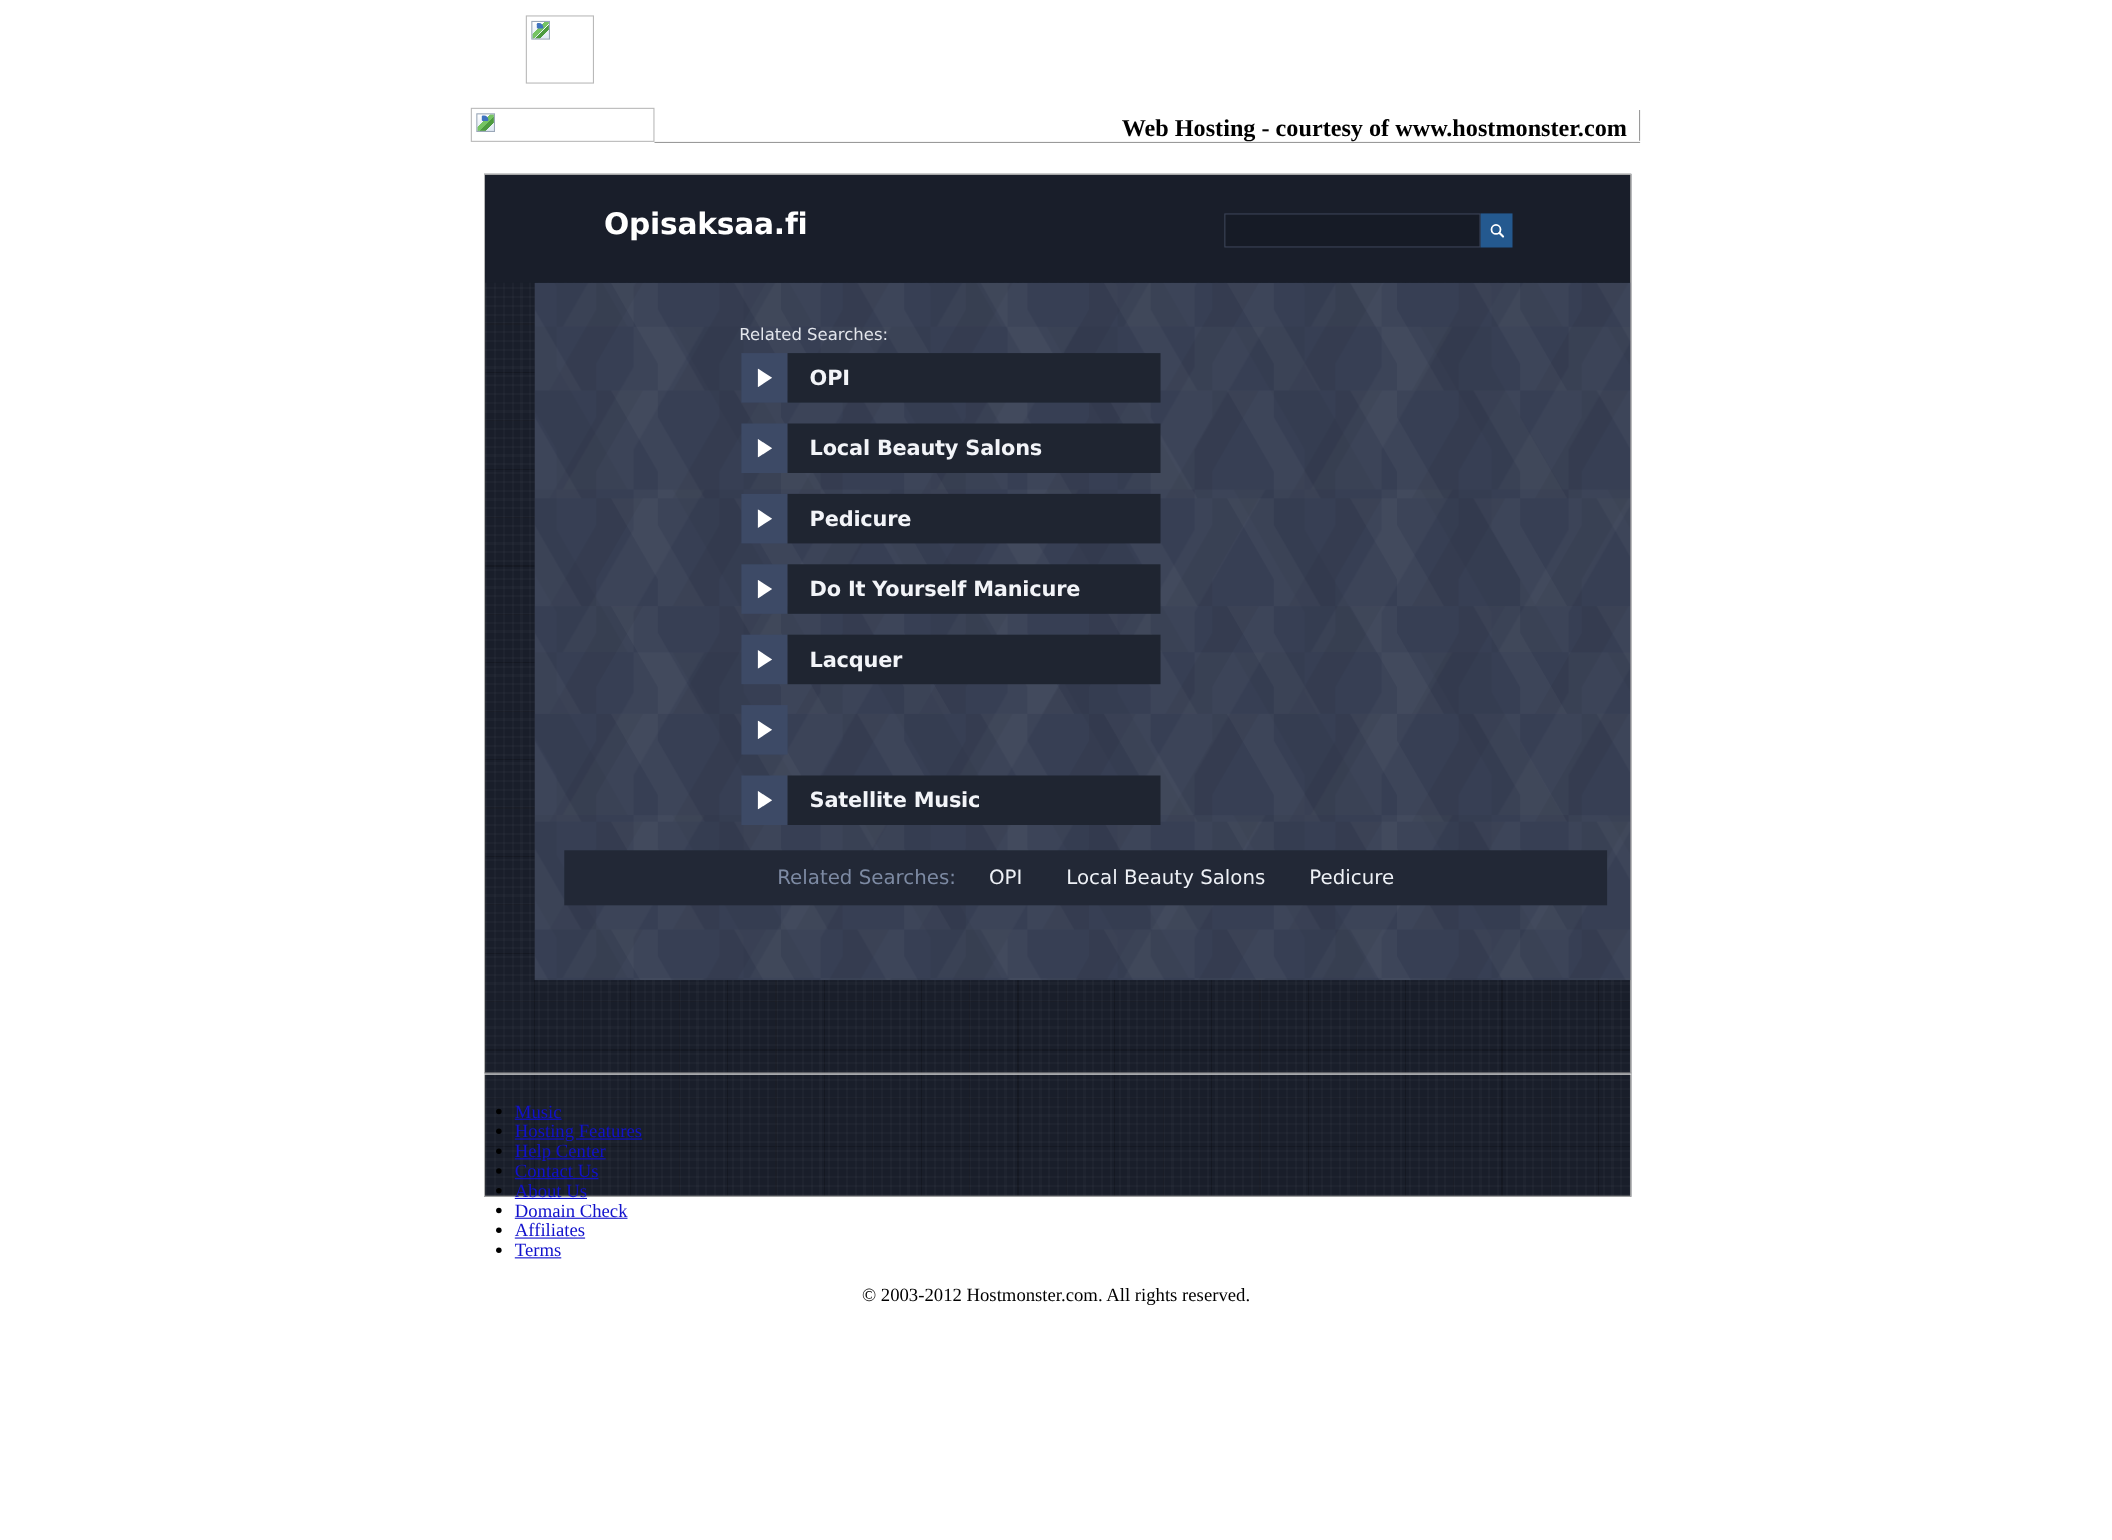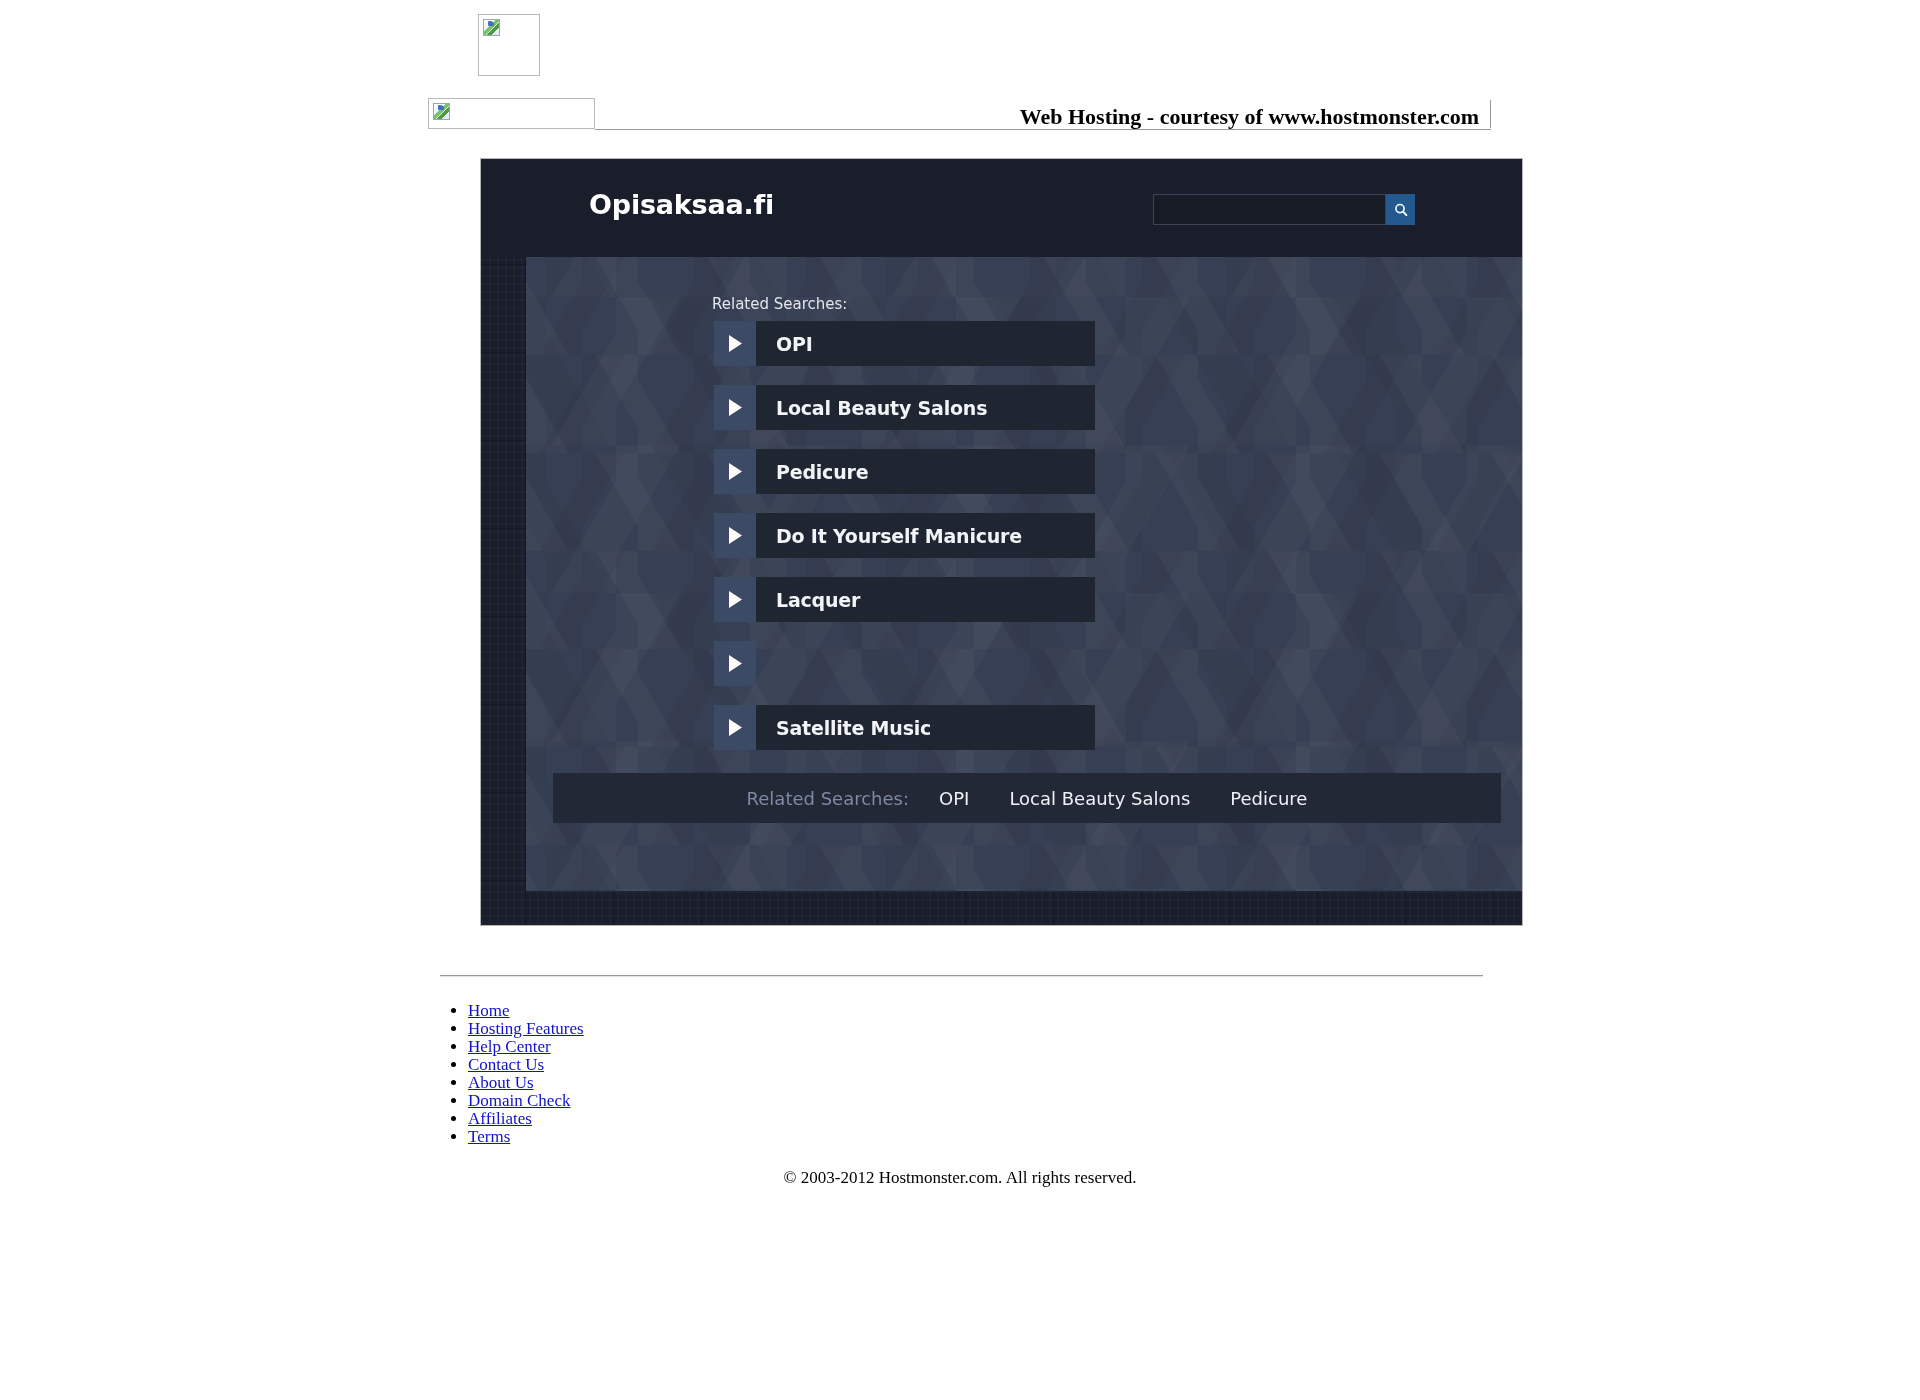--- a/index.html
+++ b/index.html
@@ -98,32 +98,31 @@
     height: 28px;
     background: #9a9a9a;
   }
 
   
   #parked-page {
     position: absolute;
     left: 440px;
     top: 158px;
     width: 1043px;
-    height: 768px;
+    height: 930px;
     border: 1px solid #b6b6b6;
     box-sizing: border-box;
     background-color: #191e2a;
     background-image:
       repeating-linear-gradient(0deg,  rgba(255,255,255,0.022) 0px, rgba(255,255,255,0.022) 2px, transparent 2px, transparent 8px),
       repeating-linear-gradient(90deg, rgba(255,255,255,0.022) 0px, rgba(255,255,255,0.022) 2px, transparent 2px, transparent 8px),
       repeating-linear-gradient(0deg,  rgba(0,0,0,0.20) 0px, rgba(0,0,0,0.20) 1px, transparent 1px, transparent 44px),
       repeating-linear-gradient(90deg, rgba(0,0,0,0.20) 0px, rgba(0,0,0,0.20) 1px, transparent 1px, transparent 44px);
     overflow: hidden;
     font-family: "DejaVu Sans", "Liberation Sans", sans-serif;
-    margin-left: 40px;
   }
 
   
   #parked-header {
     position: absolute;
     left: 0;
     top: 0;
     width: 100%;
     height: 98px;
     background: #191e2a;
@@ -436,21 +435,21 @@
       <a class="rb-link">Local Beauty Salons</a>
       <a class="rb-link">Pedicure</a>
     </div>
 
   </div>
 </div>
 
 <div id="bottom-rule"></div>
 
 <ul id="footer-nav">
-  <li><a href="#">Home</a></li>
+  <li><a href="#">Music</a></li>
   <li><a href="#">Hosting Features</a></li>
   <li><a href="#">Help Center</a></li>
   <li><a href="#">Contact Us</a></li>
   <li><a href="#">About Us</a></li>
   <li><a href="#">Domain Check</a></li>
   <li><a href="#">Affiliates</a></li>
   <li><a href="#">Terms</a></li>
 </ul>
 
 <div id="copyright">

